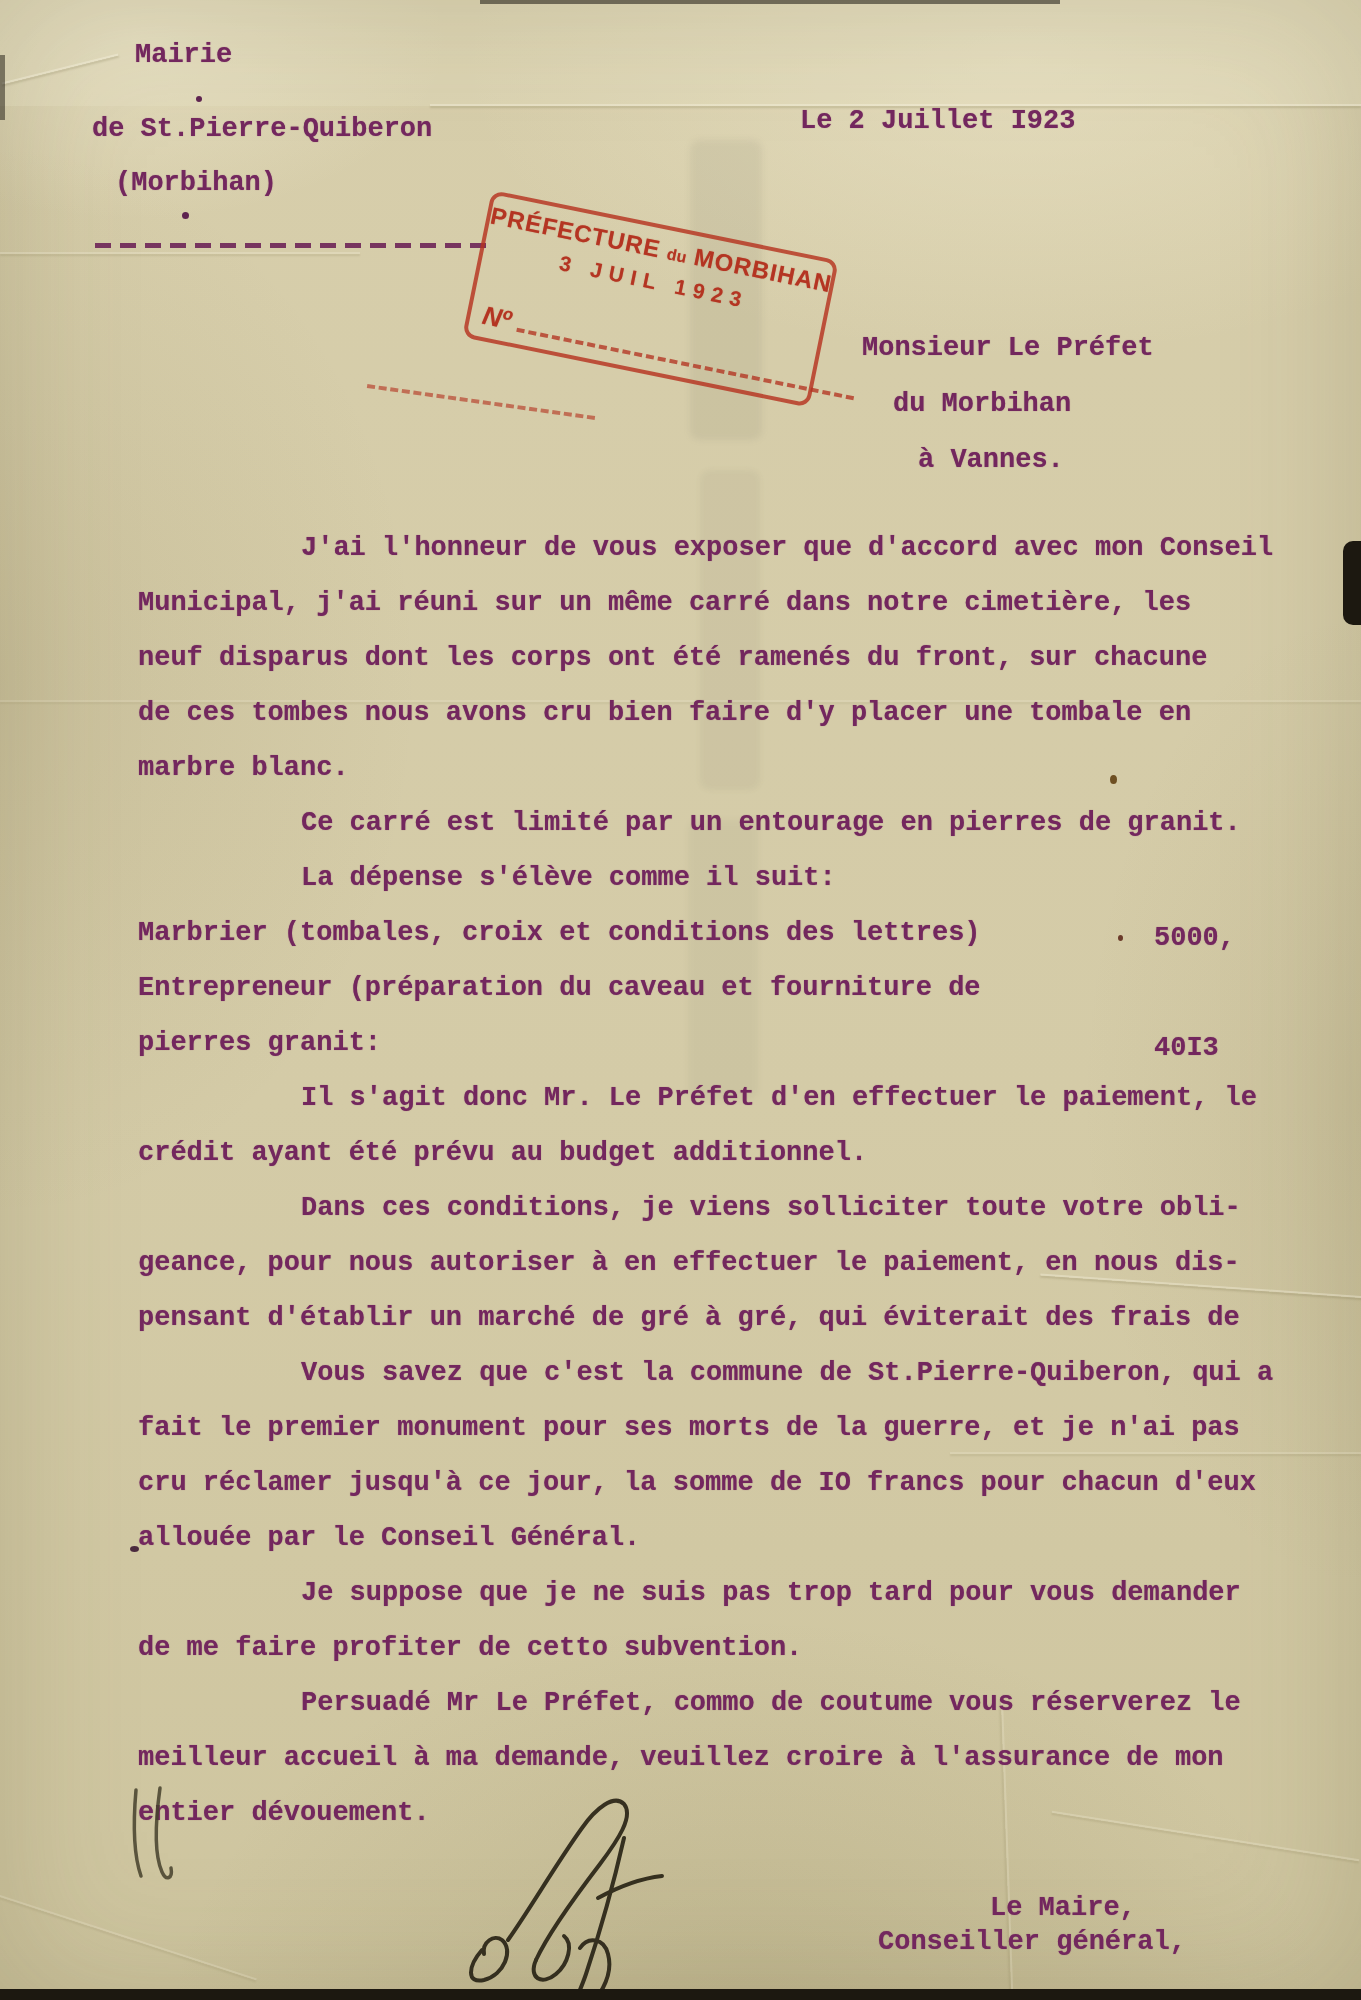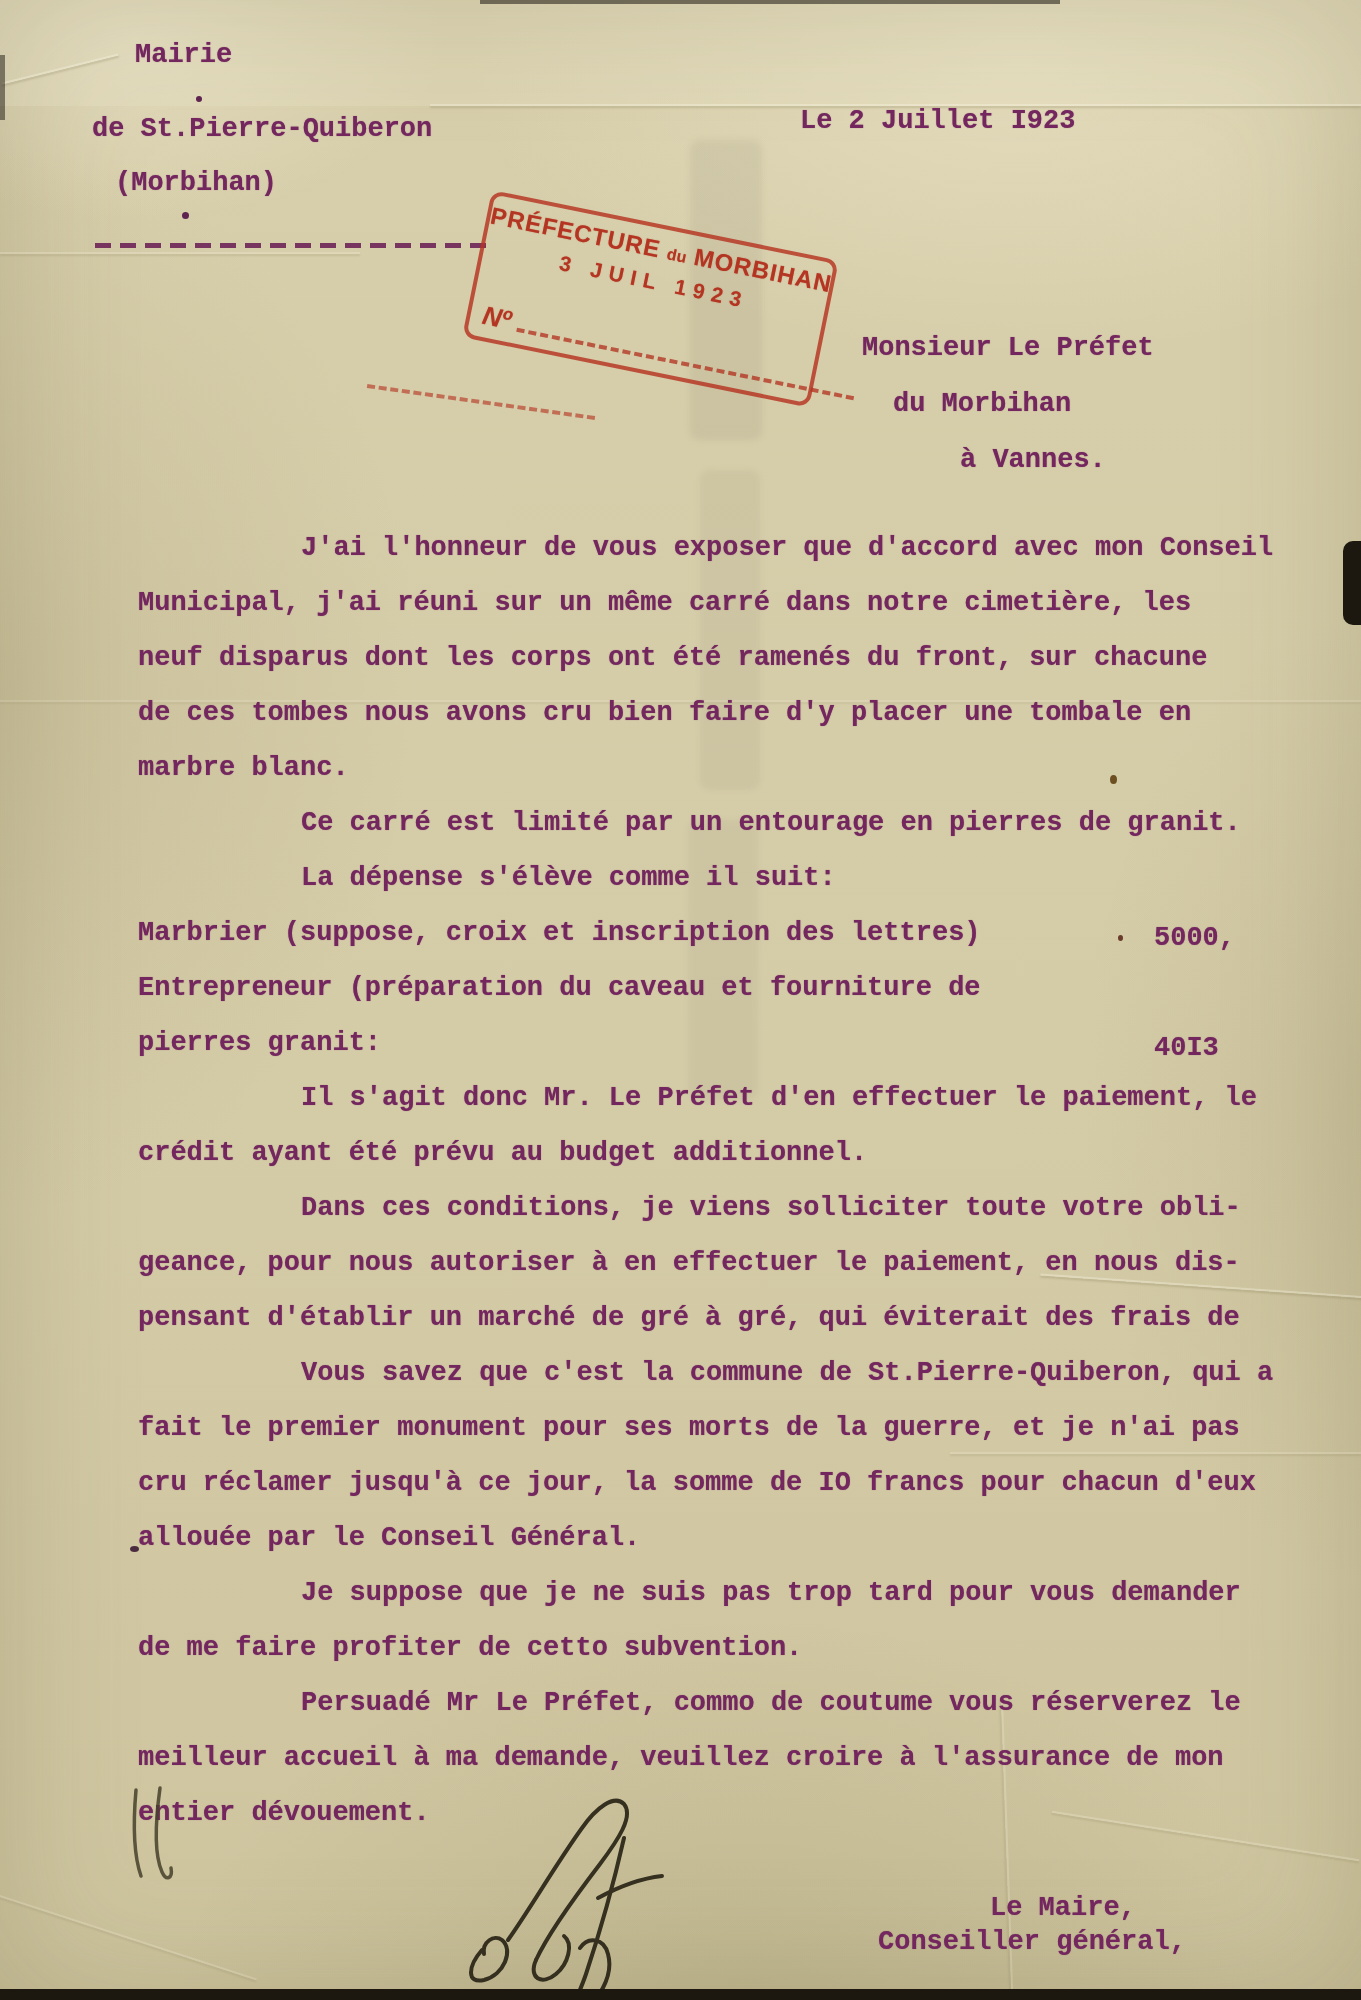--- a/index.html
+++ b/index.html
@@ -88,31 +88,31 @@
     <div class="stamp-date">3 JUIL 1923</div>
     <div class="stamp-no-row">
       <span class="stamp-no">Nº</span>
       <span class="stamp-no-dash"></span>
     </div>
   </div>
   <div class="stamp-dash-artifact"></div>
 
   <div class="typed ink" style="left:822px;top:333px;margin-left:40px;">Monsieur Le Préfet</div>
   <div class="typed ink" style="left:893px;top:389px;">du Morbihan</div>
-  <div class="typed ink" style="left:960px;top:445px;font-family:Liberation Mono, monospace;">à Vannes.</div>
+  <div class="typed ink" style="left:918px;top:445px;font-family:Liberation Mono, monospace;">à Vannes.</div>
 
   <div id="body-lines" class="ink">
       <div class="tl ind"><span>J'ai l'honneur de vous exposer que d'accord avec mon Conseil</span></div>
       <div class="tl"><span>Municipal, j'ai réuni sur un même carré dans notre cimetière, les</span></div>
       <div class="tl"><span>neuf disparus dont les corps ont été ramenés du front, sur chacune</span></div>
       <div class="tl"><span>de ces tombes nous avons cru bien faire d'y placer une tombale en</span></div>
       <div class="tl"><span>marbre blanc.</span></div>
       <div class="tl ind"><span>Ce carré est limité par un entourage en pierres de granit.</span></div>
       <div class="tl ind"><span>La dépense s'élève comme il suit:</span></div>
-      <div class="tl"><span>Marbrier (suppose, croix et inscription des lettres)</span><span class="amt">5000,</span></div>
+      <div class="tl"><span>Marbrier (tombales, croix et conditions des lettres)</span><span class="amt">5000,</span></div>
       <div class="tl"><span>Entrepreneur (préparation du caveau et fourniture de</span></div>
       <div class="tl"><span>pierres granit:</span><span class="amt">40I3</span></div>
       <div class="tl ind"><span>Il s'agit donc Mr. Le Préfet d'en effectuer le paiement, le</span></div>
       <div class="tl"><span>crédit ayant été prévu au budget additionnel.</span></div>
       <div class="tl ind"><span>Dans ces conditions, je viens solliciter toute votre obli-</span></div>
       <div class="tl"><span>geance, pour nous autoriser à en effectuer le paiement, en nous dis-</span></div>
       <div class="tl"><span>pensant d'établir un marché de gré à gré, qui éviterait des frais de</span></div>
       <div class="tl ind"><span>Vous savez que c'est la commune de St.Pierre-Quiberon, qui a</span></div>
       <div class="tl"><span>fait le premier monument pour ses morts de la guerre, et je n'ai pas</span></div>
       <div class="tl"><span>cru réclamer jusqu'à ce jour, la somme de IO francs pour chacun d'eux</span></div>

